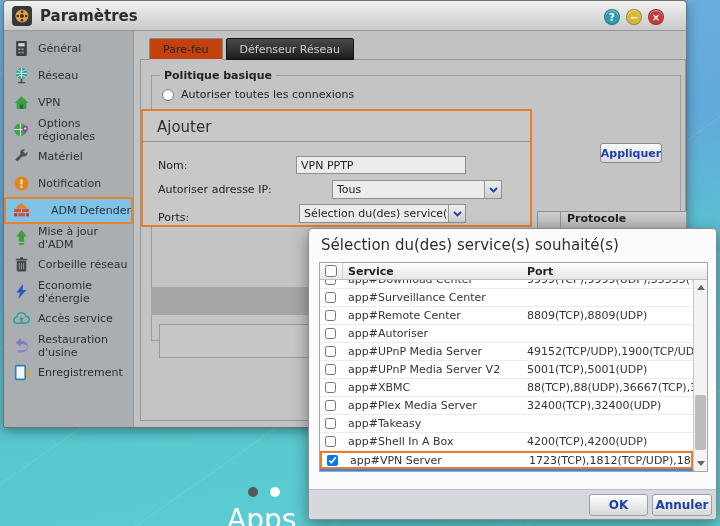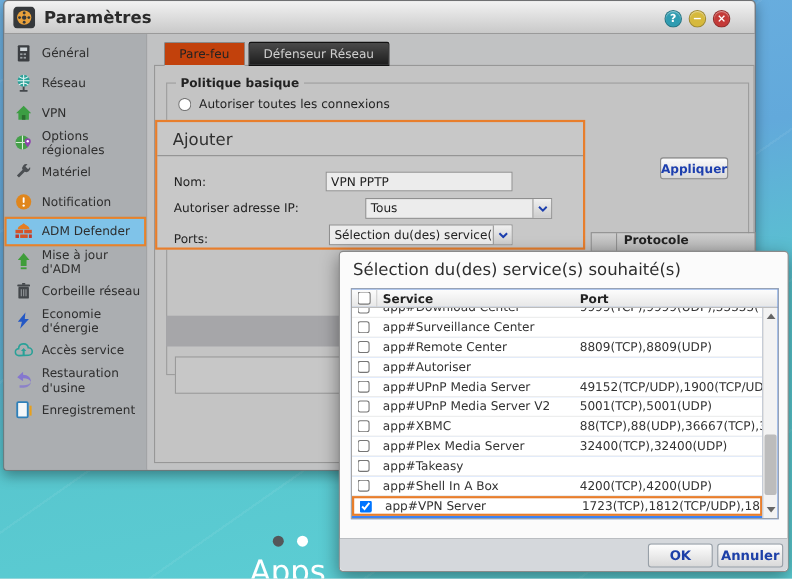--- a/index.html
+++ b/index.html
@@ -23,21 +23,21 @@
         display:flex; align-items:center; justify-content:center; border:1px solid rgba(0,0,0,.25);
         box-shadow:inset 0 1px 1px rgba(255,255,255,.5); cursor:default; }
   .wc-help { background:#2f9cb1; } .wc-min { background:#d6b93c; } .wc-close { background:#c43a38; }
 
   
   .sidebar { position:absolute; left:0; top:30px; width:130px; bottom:0; background:#abaeb1;
              border-right:1px solid #98999b; padding-top:4px; border-radius:0 0 0 3px; }
   .sb-item { height:27px; display:flex; align-items:center; gap:8px; padding-left:9px;
              font-size:11px; color:#2e2e2e; cursor:pointer; }
   .sb-item svg { width:17px; height:17px; flex:0 0 17px; }
-  .sb-item.selected { background:#7fc3e9; border:2px solid #e8822b; padding-left:7px; }
+  .sb-item.selected { background:#7fc3e9; border:2px solid #e8822b; padding-left:7px;justify-content:space-between; }
 
   
   .content { position:absolute; left:130px; top:30px; right:0; bottom:0; background:#c1c2c3;
              border-radius:0 0 3px 0; }
   .tabs { position:absolute; left:15px; top:7px; display:flex; z-index:2; }
   .tab { height:22px; padding:0 13px; font-size:11px; display:flex; align-items:center; cursor:pointer; }
   .tab.active { background:#c2410c; border:1px solid #8a8a8a; border-bottom:1px solid #c4c4c4;
                 color:#222; border-radius:2px 2px 0 0; }
   .tab.dark { background:linear-gradient(#4a4a4a,#1d1d1d); color:#cfcfcf; border:1px solid #111;
               border-radius:2px 2px 0 0; margin-left:3px; }

